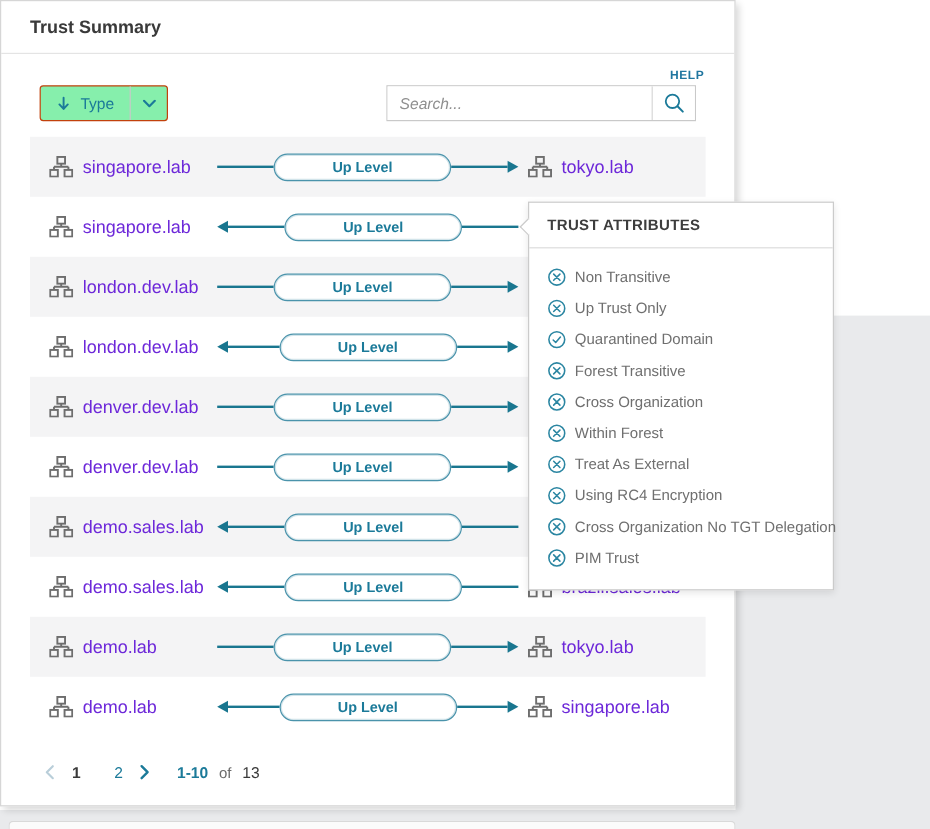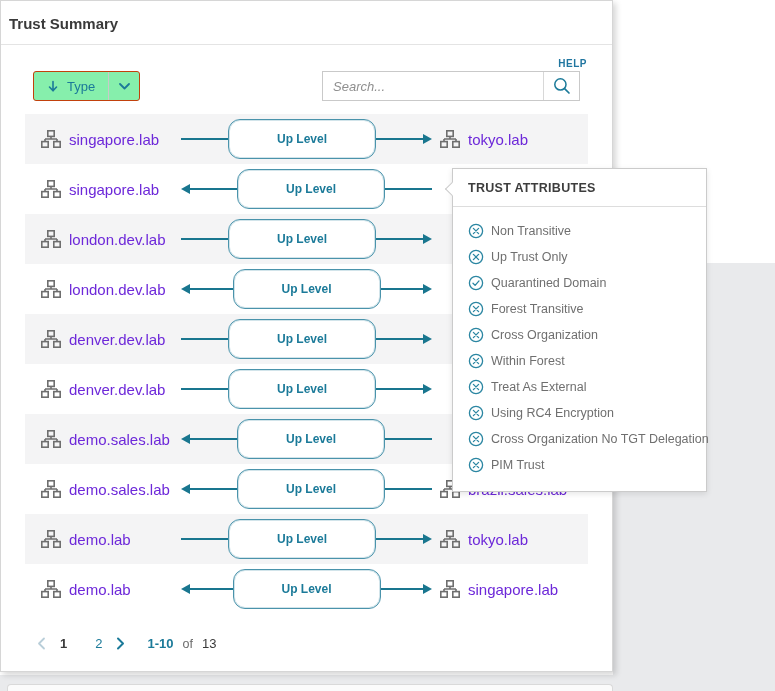--- a/index.html
+++ b/index.html
@@ -8,21 +8,21 @@
 
   .bg-right  { position:absolute; left:613px; top:263px; width:162px; height:428px; background:#e9eaec; }
   .bg-bottom { position:absolute; left:0; top:675px; width:775px; height:16px; background:#e9eaec; }
   .next-card { position:absolute; left:7px; top:684px; width:606px; height:10px; background:#fbfbfb;
                border:1px solid #d9d9d9; border-bottom:none; border-radius:4px 4px 0 0; }
 
   .card { position:absolute; left:0; top:0; width:613px; height:672px; background:#fff;
           border:1px solid #d6d6d6; box-shadow:3px 3px 6px rgba(0,0,0,.16); z-index:1; }
 
   .card-header { height:44px; border-bottom:1px solid #e4e4e4; position:relative; }
-  .page-title  { position:absolute; left:8px; top:50%; transform:translateY(-50%);
+  .page-title  { position:absolute; left:24px; top:50%; transform:translateY(-50%);
                  font-size:15px; font-weight:bold; color:#3a3a3a; }
   .help-link   { position:absolute; right:25px; top:12px; font-size:10px; font-weight:bold;
                  color:#2076a0; letter-spacing:.5px; cursor:pointer; text-decoration:none;margin-top:45px; }
 
   .toolbar { margin:26px 32px 0; display:flex; justify-content:space-between; height:30px; }
   .sort-btn { display:flex; border:1px solid #c2410c; border-radius:3px; background:#86efac; }
   .sort-main { display:flex; align-items:center; gap:8px; padding:0 13px; cursor:pointer; }
   .sort-label { color:#1b7a99; font-size:13px; }
   .sort-caret { width:31px; border-left:1px solid #c9c9c9; display:flex; align-items:center;
                 justify-content:center; cursor:pointer; }
@@ -38,38 +38,38 @@
   .src { display:flex; align-items:center; gap:8px; width:140px; flex-shrink:0; }
   .src-label,.tgt-label { font-size:15px; color:#6d28d9; white-space:nowrap; }
   .connector { flex:1; display:flex; align-items:center; min-width:0; }
   .seg { flex:1; height:2px; background:#19768f; }
   .ah { width:0; height:0; border-top:5px solid transparent; border-bottom:5px solid transparent;
         display:none; flex-shrink:0; }
   .ah-left  { border-right:9px solid #19768f; }
   .ah-right { border-left:9px solid #19768f; }
   .dir-incoming .ah-left,  .dir-both .ah-left  { display:block; }
   .dir-outgoing .ah-right, .dir-both .ah-right { display:block; }
-  .pill { width:148px; height:40px; border:1px solid #4a93ab; border-radius:12px; background:#fff;
+  .pill { width:148px; height:23px; border:1px solid #4a93ab; border-radius:12px; background:#fff;
           display:flex; align-items:center; justify-content:center; flex-shrink:0; cursor:pointer;
           box-shadow:inset 0 0 0 1px rgba(74,147,171,.25); }
   .pill-label { font-size:12px; font-weight:bold; color:#1b7a99; }
   .tgt { display:flex; align-items:center; gap:8px; width:140px; flex-shrink:0; margin-left:8px; }
   .no-target .tgt { visibility:hidden; }
 
   .pagination { margin:22px 36px 0; display:flex; align-items:center; font-size:13px; }
   .pg-ctl { display:flex; align-items:center; cursor:pointer; }
   .page-numbers { display:flex; align-items:center; }
   .pg-num { margin:0 14px; color:#1b7a99; cursor:pointer; }
   .pg-num.current { color:#3a3a3a; font-weight:bold; cursor:default; }
   .pg-range { margin-left:22px; font-weight:bold; color:#1b7a99; }
   .pg-of { margin-left:9px; color:#6b6b6b; font-size:12.5px; }
   .pg-total { margin-left:9px; color:#3a3a3a; }
 
   .tooltip { position:absolute; left:440px; top:168px; width:255px; background:#fff;
-             border:1px solid #cbcbcb; z-index:30; box-shadow:0 2px 6px rgba(0,0,0,.1);margin-left:12px; }
+             border:1px solid #cbcbcb; z-index:30; box-shadow:0 2px 6px rgba(0,0,0,.1); }
   .tt-caret { position:absolute; left:-6px; top:15px; width:10px; height:10px; background:#fff;
               border-left:1px solid #cbcbcb; border-bottom:1px solid #cbcbcb; transform:rotate(45deg); }
   .tt-header { padding:12px 15px 11px; font-size:12.5px; font-weight:bold; color:#3d3d3d;
                letter-spacing:.3px; border-bottom:1px solid #dddddd; }
   .tt-list { padding:11px 15px 13px; }
   .tt-item { display:flex; align-items:center; gap:7px; height:26px; }
   .tt-item svg { flex-shrink:0; }
   .tt-label { font-size:12.5px; color:#6f6f6f; white-space:nowrap;text-align:center; }
 </style>
 </head>

